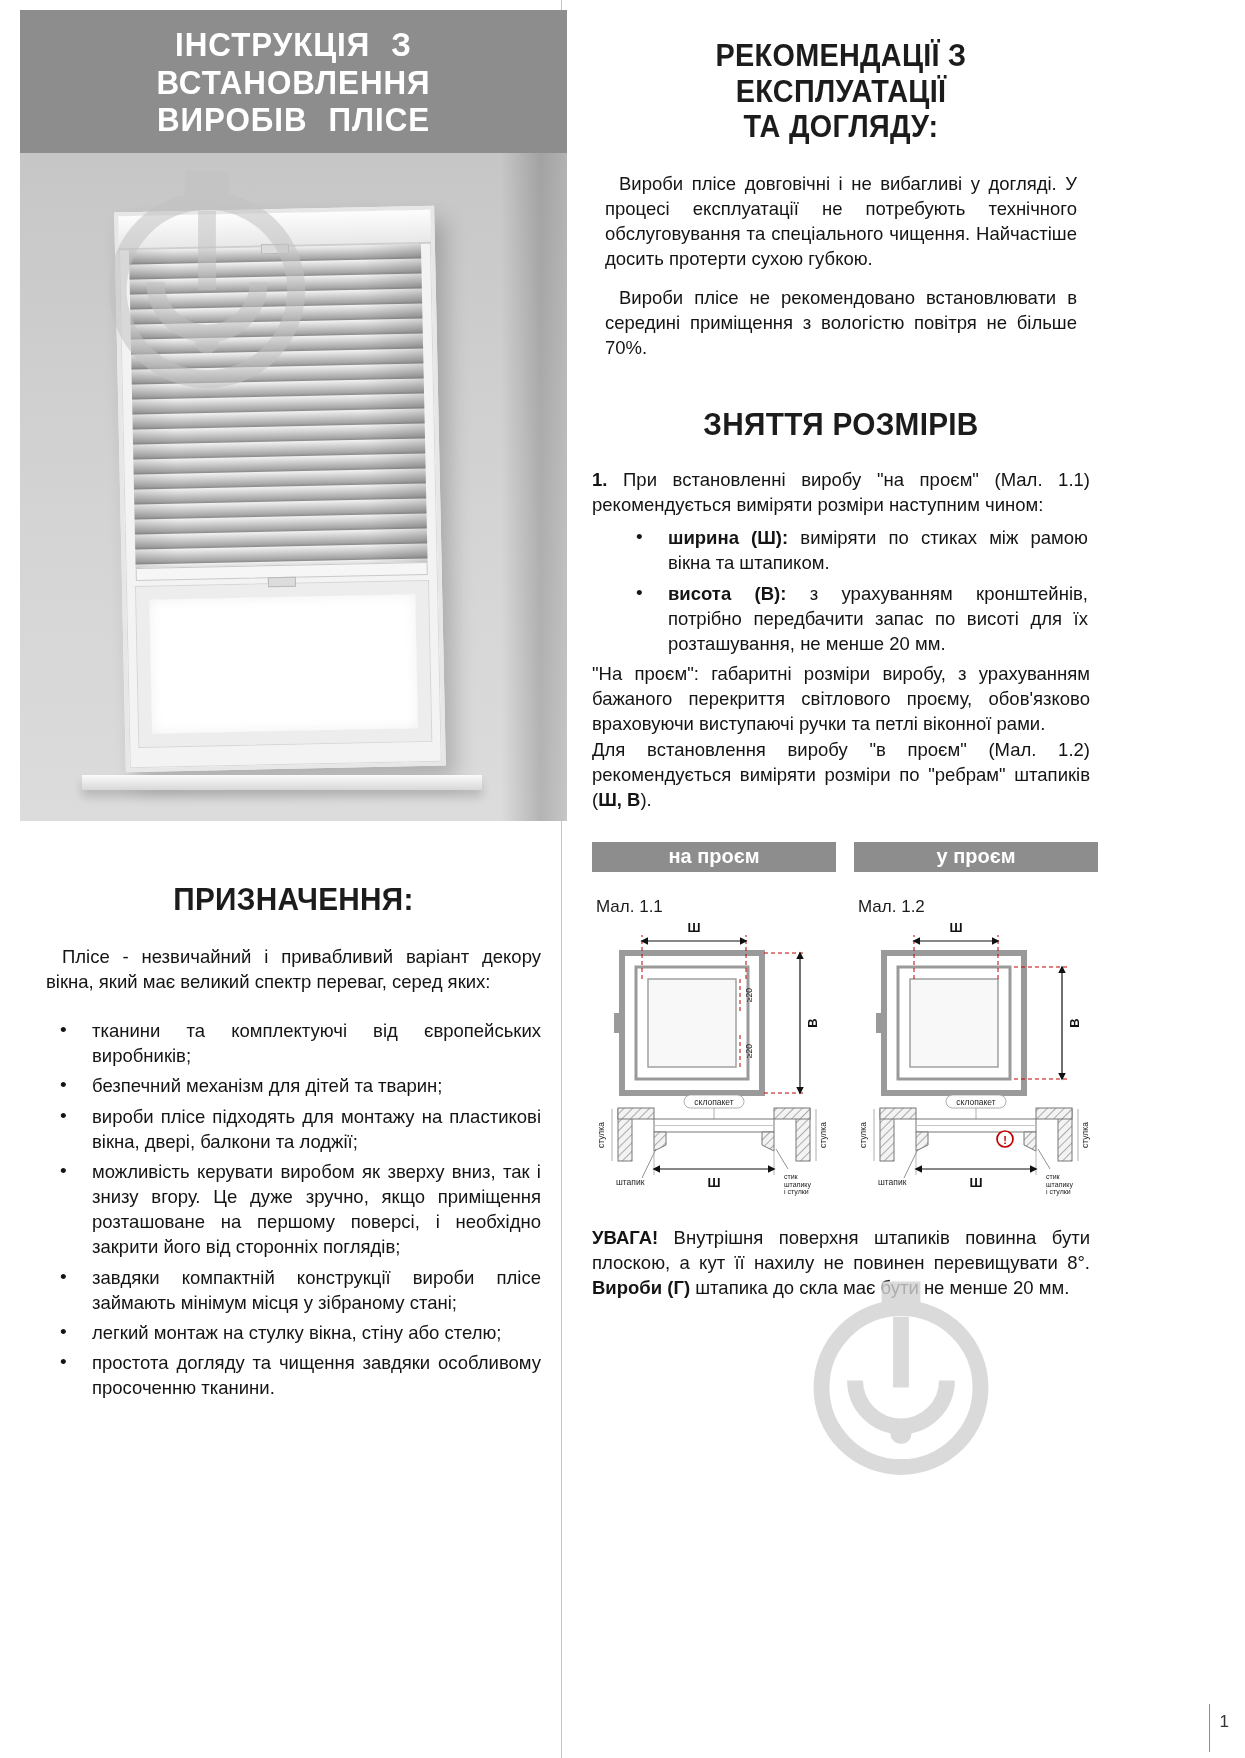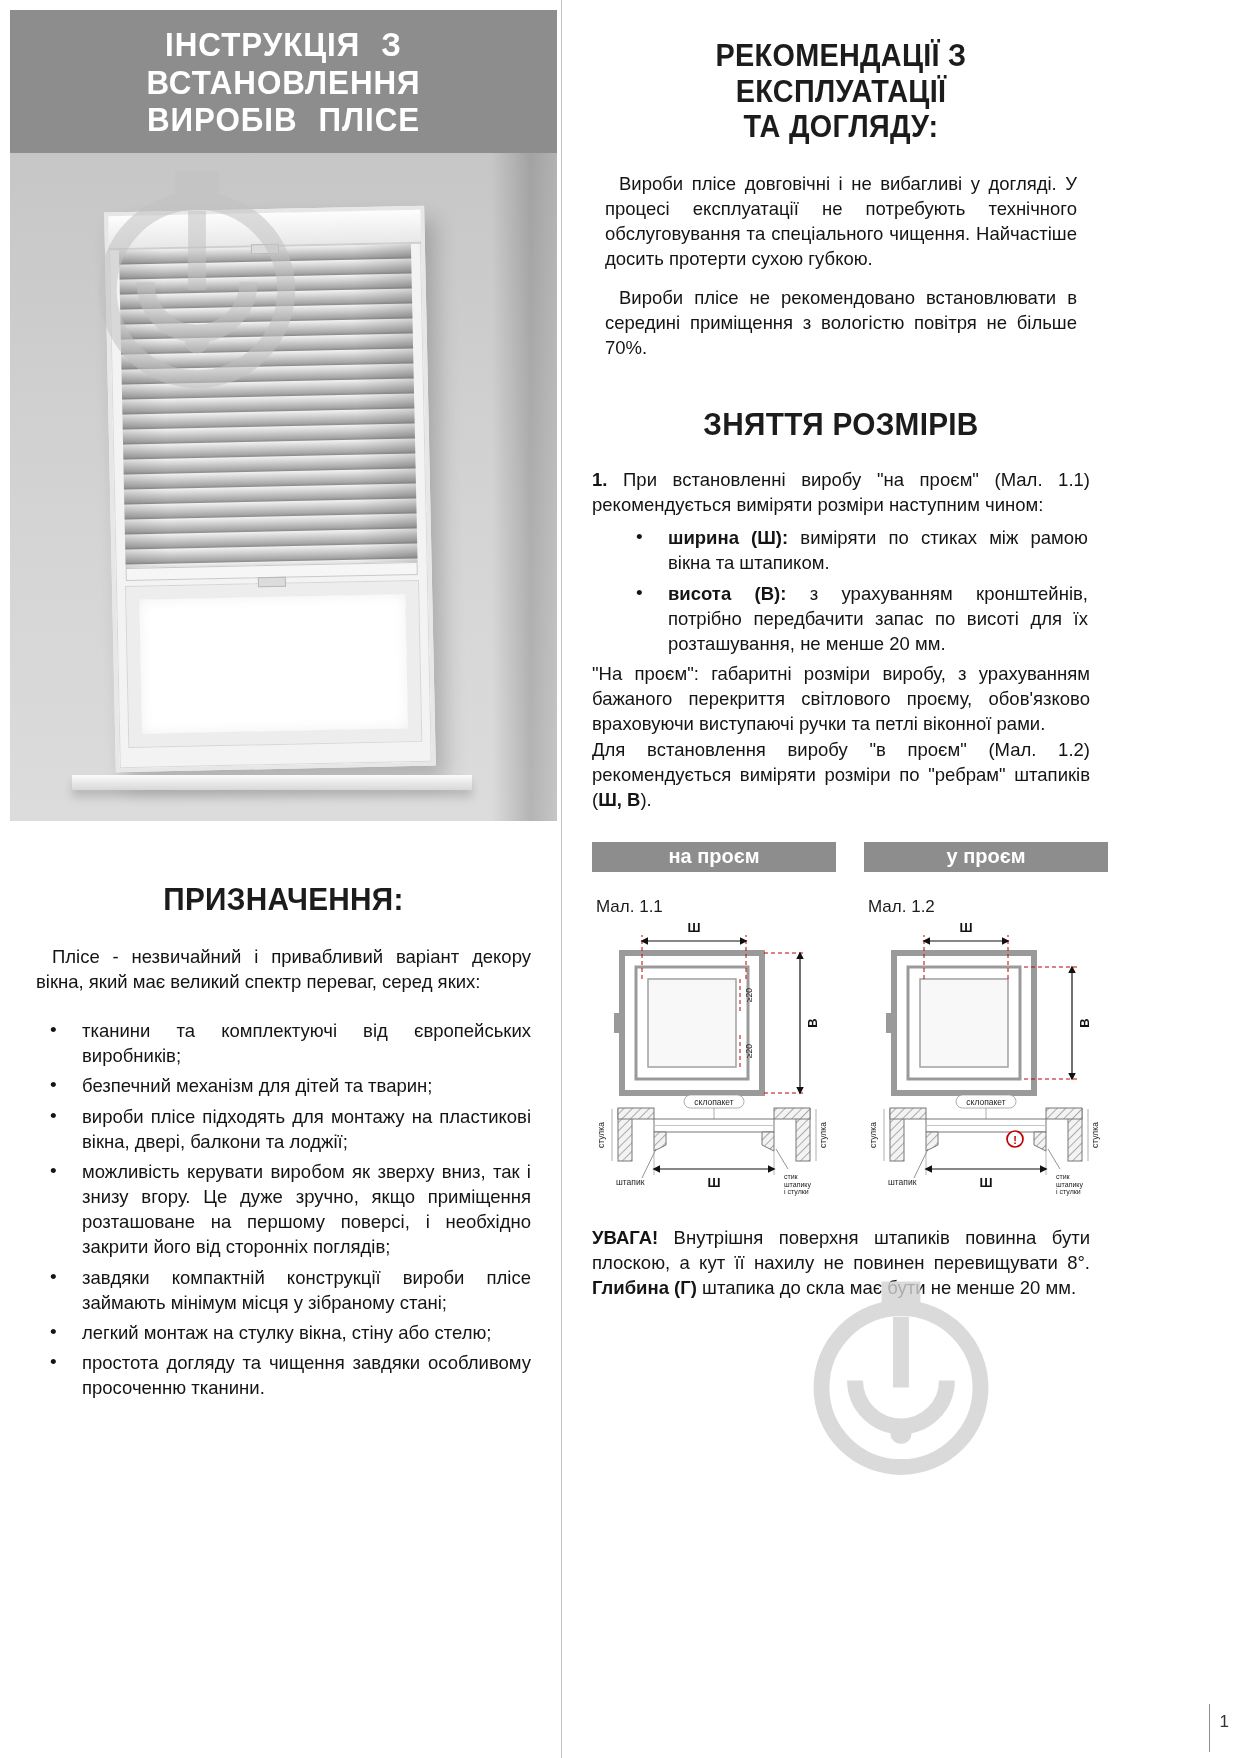--- a/index.html
+++ b/index.html
@@ -2,21 +2,21 @@
 <html><head>
 <meta charset="utf-8">
 <style>
   * { margin:0; padding:0; box-sizing:border-box; }
   body { font-family:"Liberation Sans", sans-serif; background:#ffffff; }
   .page { position:relative; width:1245px; height:1758px; background:#fff; color:#1c1c1c; overflow:hidden; }
 
   .vline { position:absolute; left:561px; top:0; width:1px; height:1758px; background:#c4c4c4; }
 
   
-  .col-left { position:absolute; left:10px; top:10px; width:547px; }
+  .col-left { position:absolute; left:20px; top:10px; width:547px; }
   .band { background:#8d8d8d; color:#fff; text-align:center; padding:16px 0 14px; }
   .band-line { font-weight:800; font-size:33px; line-height:1.14; letter-spacing:1px; word-spacing:12px; transform:scaleX(.95); }
 
   .photo { position:relative; height:668px; background:linear-gradient(180deg,#c6c6c6,#d4d4d4 55%,#dcdcdc); overflow:hidden; }
   .niche { position:absolute; right:0; top:0; width:66px; height:100%;
            background:linear-gradient(90deg, rgba(0,0,0,0), rgba(0,0,0,.18) 60%, rgba(0,0,0,.10)); }
   .win { position:absolute; left:100px; top:56px; width:320px; height:560px; background:#f3f3f3;
          border:4px solid #e7e7e7; box-shadow:10px 14px 22px rgba(0,0,0,.20), inset 0 0 0 1px #d9d9d9;
          transform:rotate(-1.2deg); }
   .cassette { position:relative; height:34px; background:linear-gradient(#fdfdfd,#e8e8e8); border-bottom:2px solid #cfcfcf; }
@@ -52,21 +52,21 @@
   .col-right { position:absolute; left:592px; top:10px; width:498px; }
   .rt { margin-top:28px; font-size:31px; line-height:1.15; }
   .rt2 { margin-top:46px; margin-bottom:24px; }
   .col-right p.care { text-indent:14px; margin:13px; }
   .col-right p.first { margin-top:26px; }
   .col-right p.sp { margin-top:26px; }
 
   ul.dots.m { margin:8px 2px 0 76px; }
   b.lead { font-weight:700; }
 
-  .diagrams { display:flex; gap:28px; margin-top:30px; }
+  .diagrams { display:flex; gap:18px; margin-top:30px; }
   .panel { width:244px; }
   .panel-head { background:#8d8d8d; color:#fff; font-weight:700; font-size:20px; text-align:center; padding:3px 0 4px; }
   .fig-label { font-size:17px; margin:25px 0 2px 4px; }
   svg.diagram { display:block; width:244px; height:282px; }
   svg text { font-family:"Liberation Sans", sans-serif; }
   .rd { stroke:#c00000; stroke-width:1; stroke-dasharray:4 3; fill:none; }
   .dim { stroke:#111; stroke-width:1.2; }
   .dl { font-size:13px; font-weight:bold; fill:#111; }
   .sm { font-size:8.5px; fill:#222; }
   .xs { font-size:7px; fill:#222; }
@@ -282,21 +282,21 @@
             </text>
             <g>
               <circle cx="151" cy="220" r="8" fill="#fff" stroke="#c00000" stroke-width="1.7"></circle>
               <text x="151" y="224.5" class="warn" text-anchor="middle">!</text>
             </g>
           </g>
         </svg>
       </figure>
     </div>
 
-    <p class="body att"><b class="att-label">УВАГА!</b><span> Внутрішня поверхня штапиків повинна бути плоскою, а кут її нахилу не повинен перевищувати 8°. </span><b>Глибина (Г)</b><span> штапика до скла має бути не менше 20 мм.</span></p>
+    <p class="body att"><b class="att-label">УВАГА!</b><span> Внутрішня поверхня штапиків повинна бути плоскою, а кут її нахилу не повинен перевищувати 8°. </span><b>Вироби (Г)</b><span> штапика до скла має бути не менше 20 мм.</span></p>
   </section>
 
   <div class="wm wm2">
     <svg viewBox="0 0 120 120" aria-hidden="true">
       <circle cx="60" cy="62" r="45" fill="none" stroke="currentColor" stroke-width="9"></circle>
       <rect x="49" y="2" width="22" height="16" fill="currentColor"></rect>
       <line x1="60" y1="22" x2="60" y2="62" stroke="currentColor" stroke-width="9"></line>
       <path d="M34 58 a26 26 0 0 0 52 0" fill="none" stroke="currentColor" stroke-width="9"></path>
       <circle cx="60" cy="88" r="6" fill="currentColor"></circle>
     </svg>

